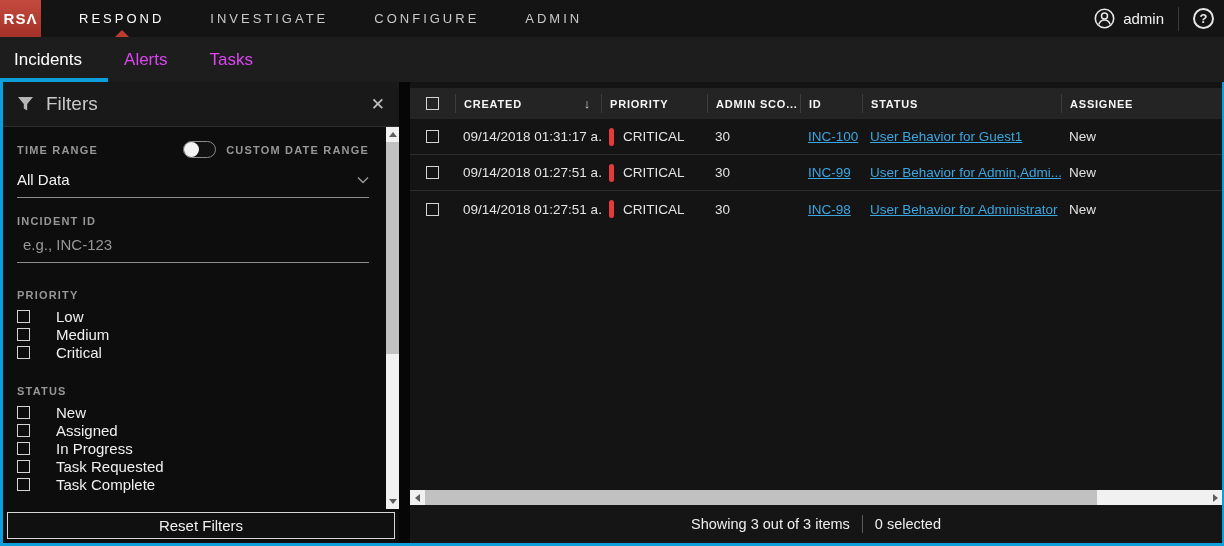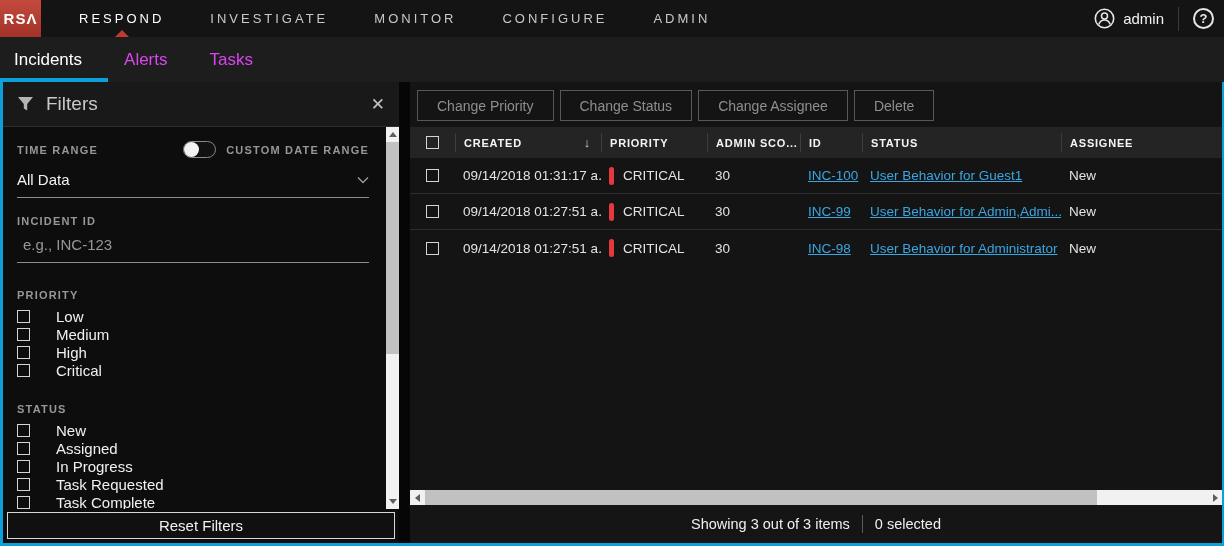--- a/index.html
+++ b/index.html
@@ -106,23 +106,20 @@
   <div class="logo">RSΛ</div>
   <div class="navitems">
     <div class="navitem active">
       <span>RESPOND</span>
       <span class="caret"></span>
     </div>
     <div class="navitem">
         <span>INVESTIGATE</span>
       </div>
     <div class="navitem">
-        <span>MONITOR</span>
-      </div>
-    <div class="navitem">
         <span>CONFIGURE</span>
       </div>
     <div class="navitem">
         <span>ADMIN</span>
       </div>
   </div>
   <div class="topnav-right">
     <div class="userbox">
       <svg width="21" height="21" viewBox="0 0 21 21">
         <circle cx="10.5" cy="10.5" r="9.2" fill="none" stroke="#e6e6e6" stroke-width="1.6"></circle>
@@ -182,24 +179,20 @@
           <div class="cbrow">
             <span class="cbox"></span>
             <span class="cblabel">Low</span>
           </div>
           <div class="cbrow">
             <span class="cbox"></span>
             <span class="cblabel">Medium</span>
           </div>
           <div class="cbrow">
             <span class="cbox"></span>
-            <span class="cblabel">High</span>
-          </div>
-          <div class="cbrow">
-            <span class="cbox"></span>
             <span class="cblabel">Critical</span>
           </div>
         </div>
       </div>
 
       <div class="section" style="margin-top:24px;">
         <div class="flabel">STATUS</div>
         <div class="cbgroup">
           <div class="cbrow">
             <span class="cbox"></span>
@@ -236,26 +229,20 @@
     </div>
 
     <div class="filters-footer">
       <button class="reset-btn">Reset Filters</button>
     </div>
   </div>
 
   <div class="panel-gap"></div>
 
   <div class="main">
-    <div class="toolbar">
-      <button class="tbtn" disabled="">Change Priority</button>
-      <button class="tbtn" disabled="">Change Status</button>
-      <button class="tbtn" disabled="">Change Assignee</button>
-      <button class="tbtn" disabled="">Delete</button>
-    </div>
 
     <div class="grid thead">
       <div class="th first">
           <span class="cbox"></span>
         </div>
       <div class="th">
         <span>CREATED</span>
         <span class="sort">↓</span>
       </div>
       <div class="th">

